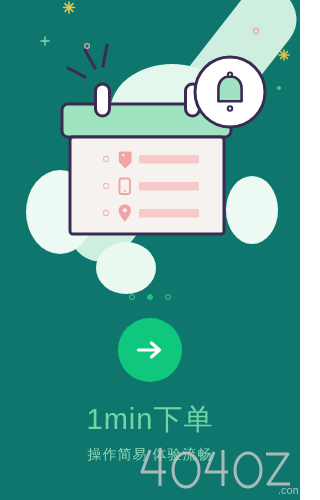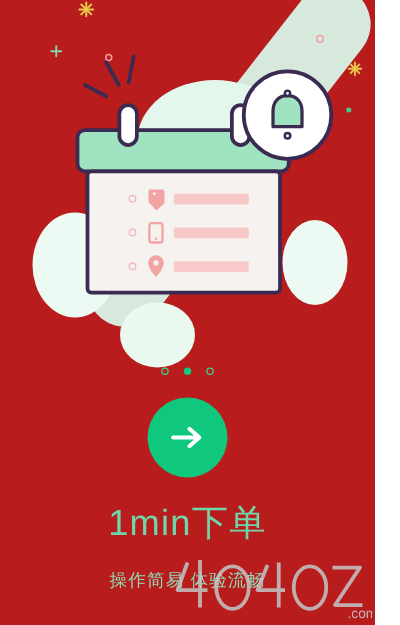--- a/index.html
+++ b/index.html
@@ -5,21 +5,21 @@
   html,body{margin:0;padding:0;}
   body{
     width:300px;height:500px;
     background:#ffffff;
     font-family:"Liberation Sans","DejaVu Sans",sans-serif;
     overflow:hidden;
   }
   #screen{
     position:relative;
     width:300px;height:500px;
-    background:#b91c1c;
+    background:#0f766e;
     overflow:hidden;
   }
 
   
   .bg-layer{position:absolute;left:0;top:0;width:300px;height:500px;pointer-events:none;}
 
   
   .illustration{position:absolute;left:0;top:0;width:300px;height:290px;}
 
   
@@ -45,21 +45,21 @@
     position:absolute;left:0;top:400px;width:300px;text-align:center;
   }
   .title{
     font-size:29px;line-height:38px;
     color:#6fd6a8;
     font-weight:300;
     letter-spacing:1px;
     white-space:nowrap;
   }
   .subtitle{
-    margin-top:16px;
+    margin-top:6px;
     font-size:14px;line-height:20px;
     color:#8fd9b6;
     font-weight:400;
     letter-spacing:1px;
     white-space:nowrap;
   }
 
   
   .watermark{
     position:absolute;right:2px;bottom:2px;

